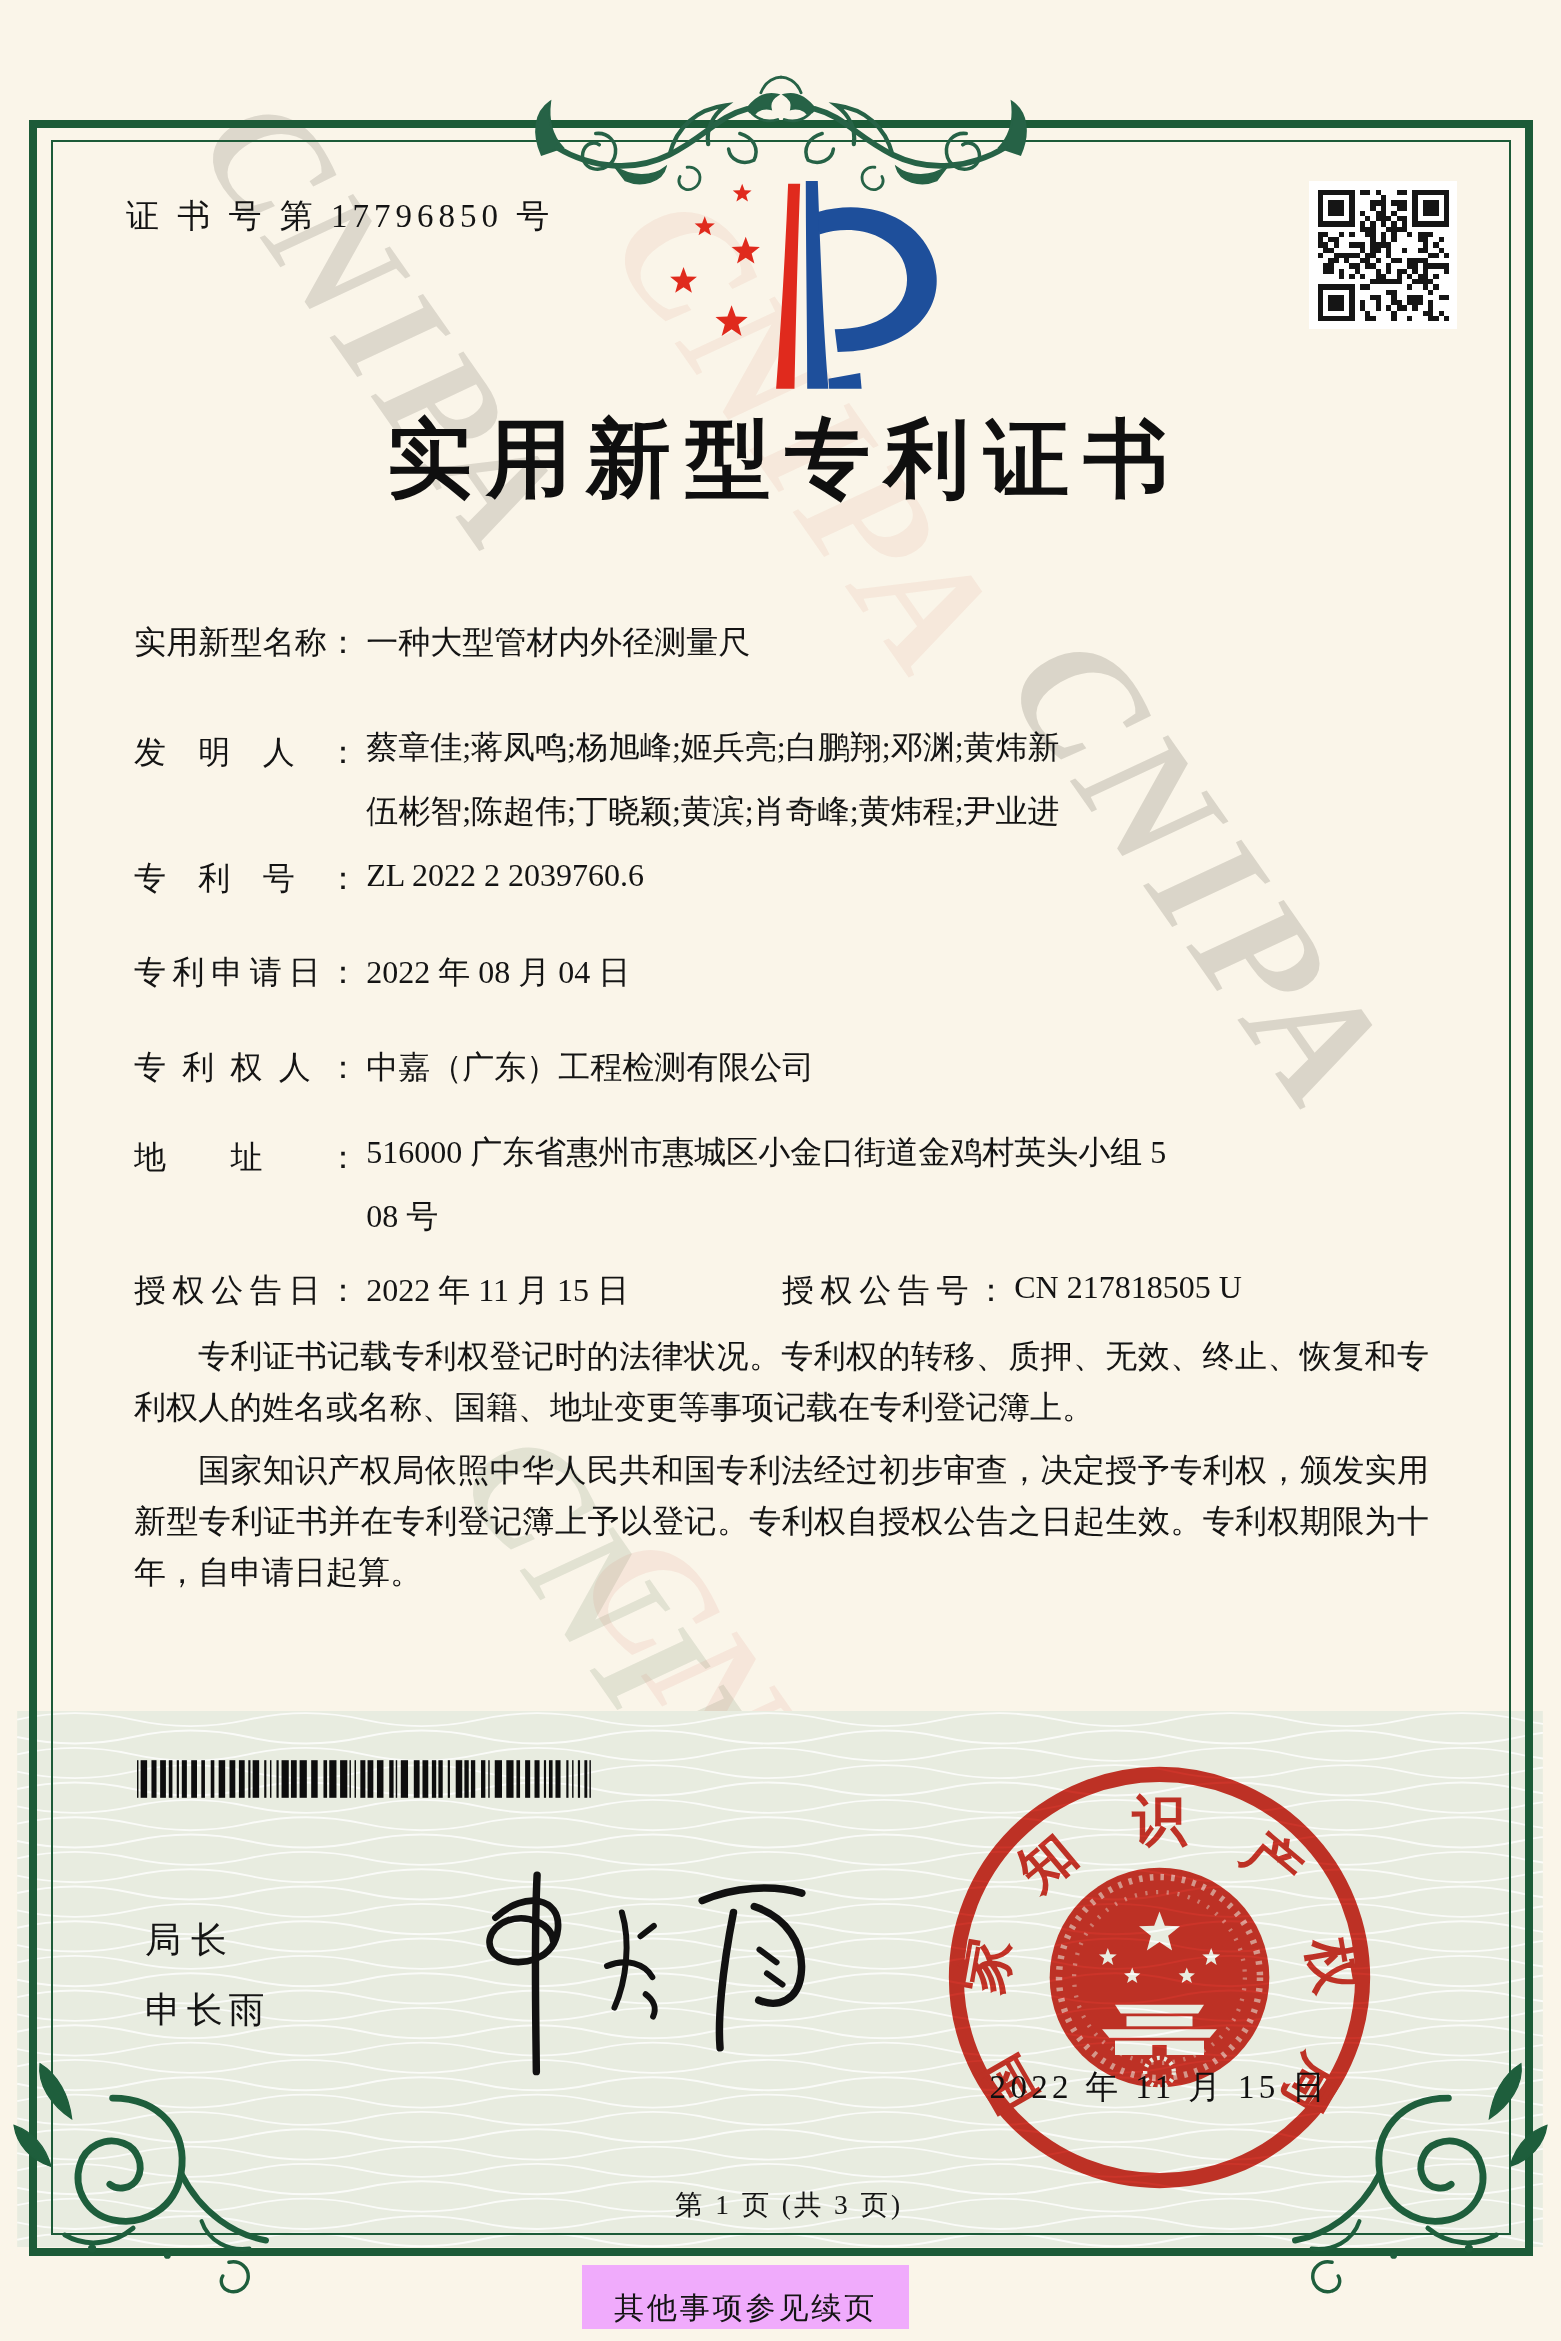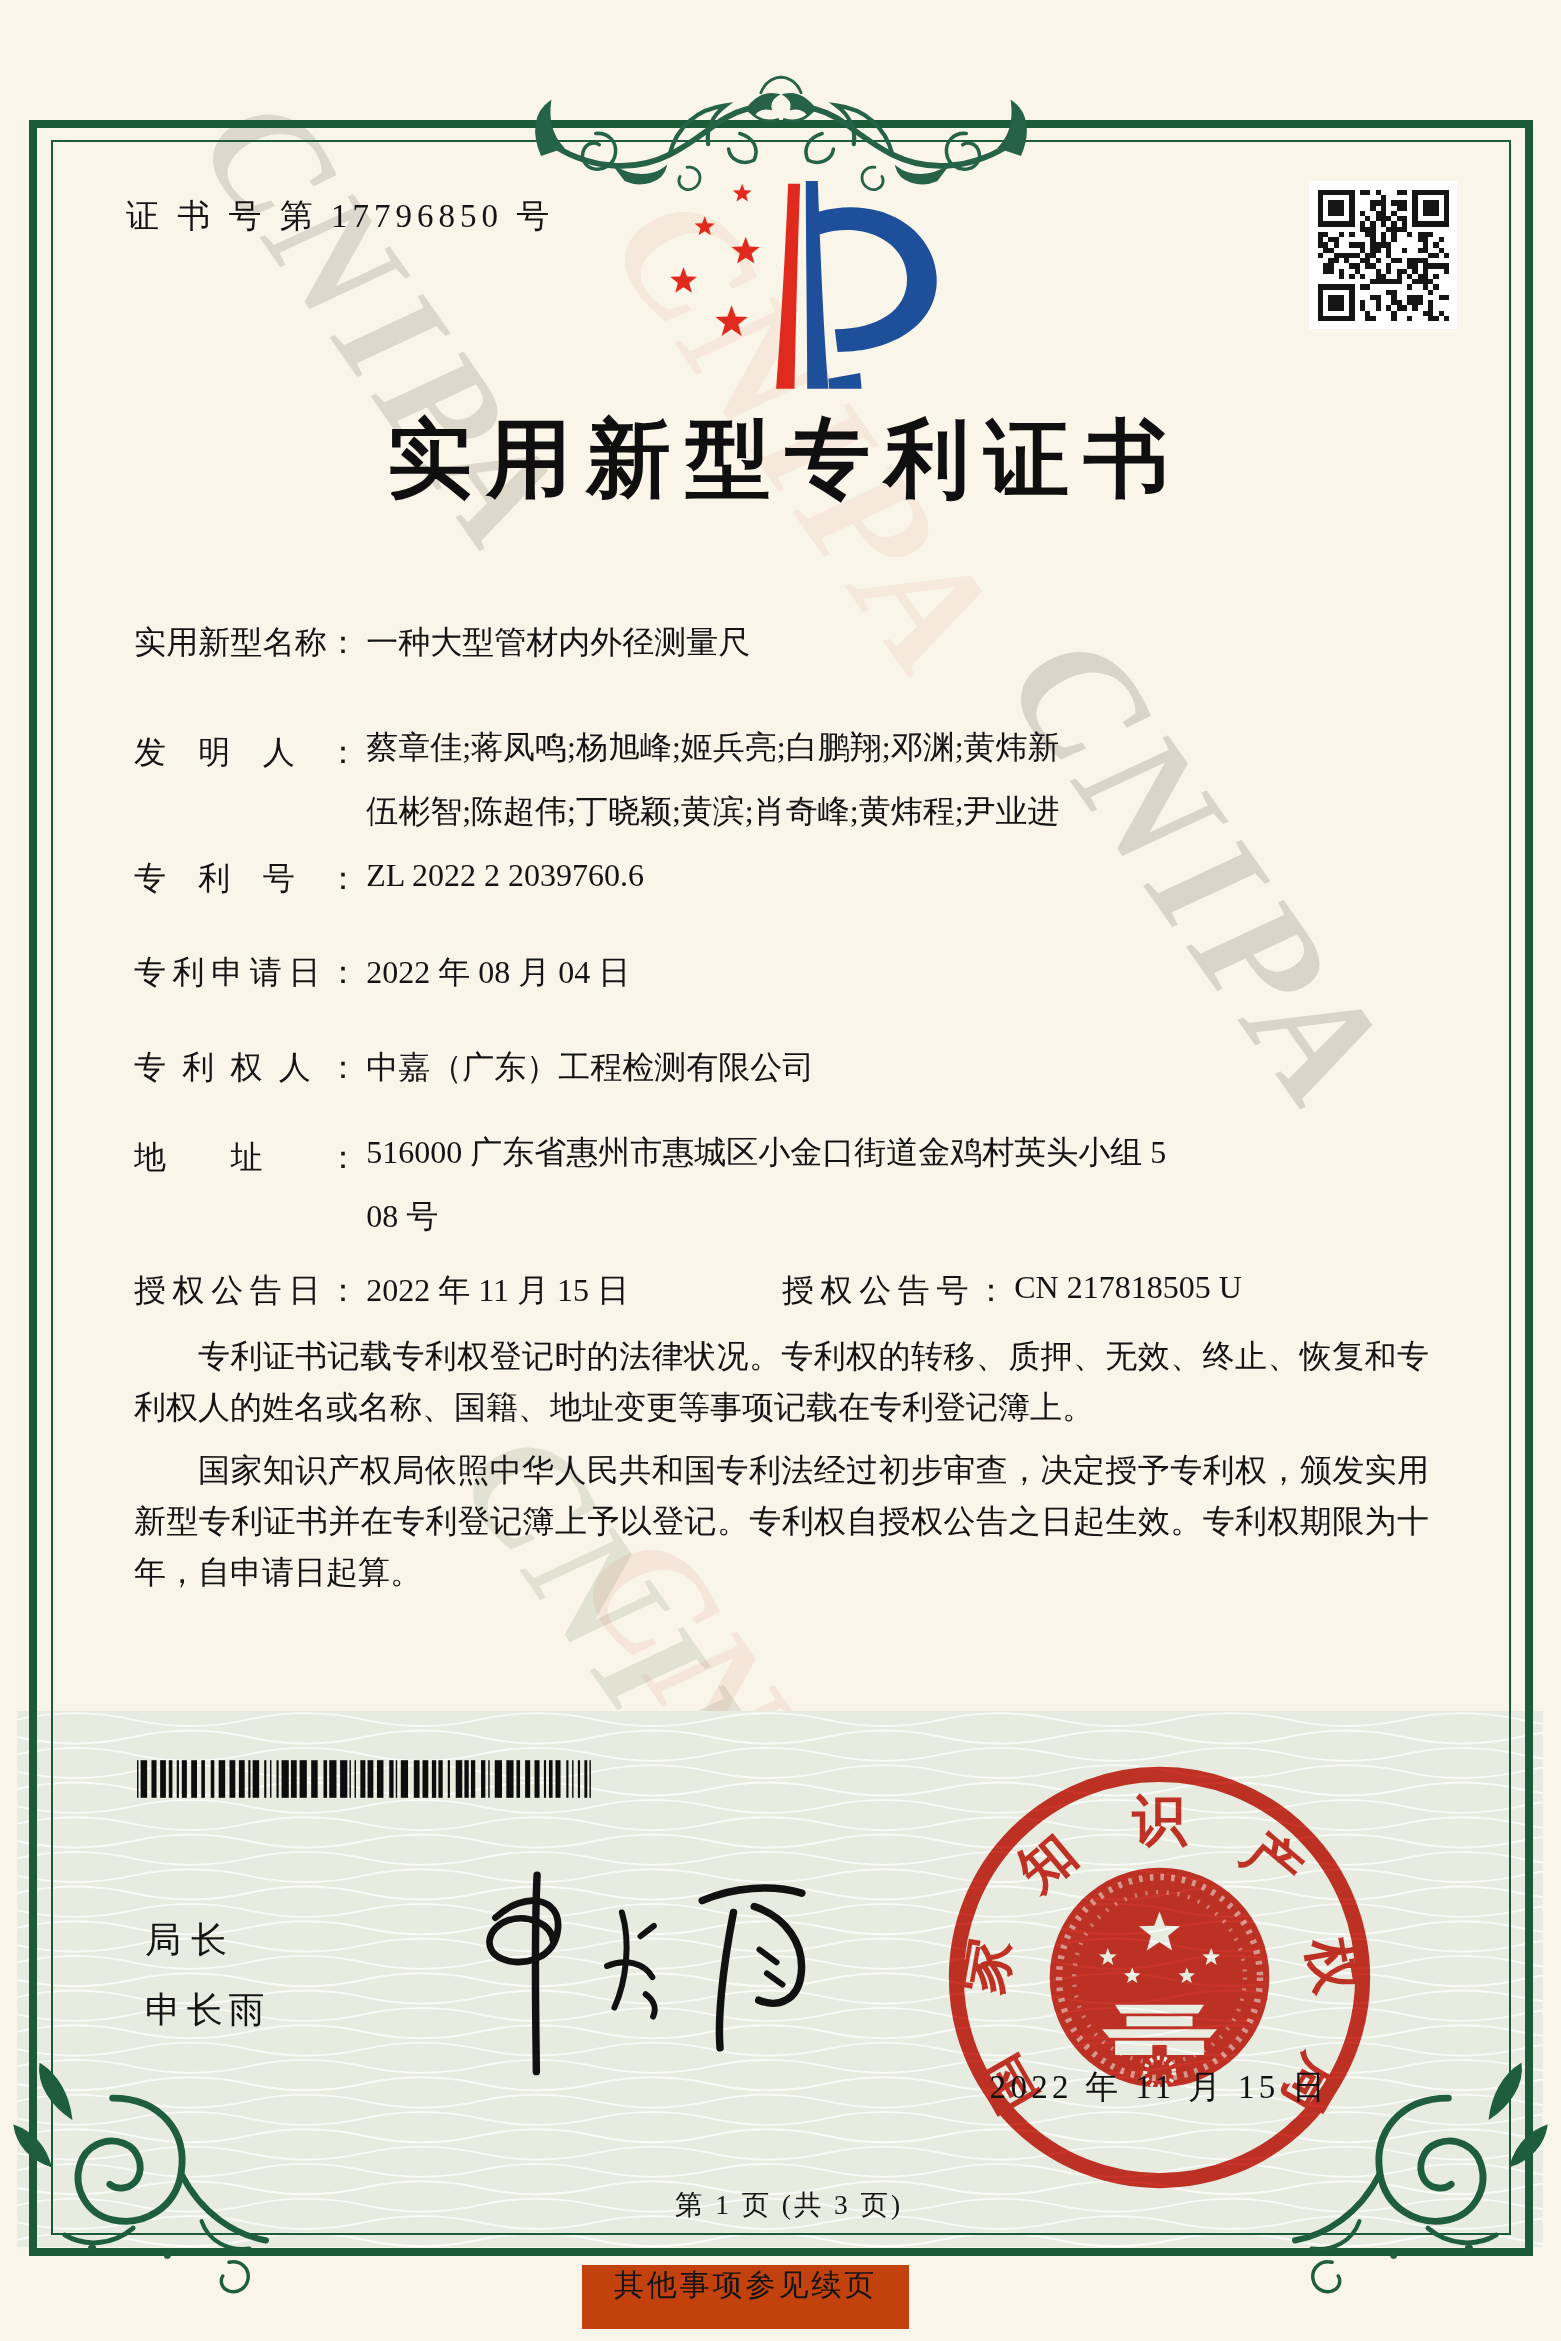--- a/index.html
+++ b/index.html
@@ -44,22 +44,22 @@
   
   .barcode{position:absolute;left:137px;top:1760px;z-index:5;}
   .officer-title{position:absolute;left:145px;top:1916px;font-size:36px;letter-spacing:10px;z-index:5;}
   .officer-name{position:absolute;left:145px;top:1986px;font-size:36px;letter-spacing:5.8px;z-index:5;}
   .sig{position:absolute;left:383px;top:1847px;z-index:5;}
   .seal{position:absolute;left:937px;top:1755px;z-index:6;mix-blend-mode:multiply;}
   .seal-date{position:absolute;left:961px;top:2065px;width:397px;text-align:center;font-size:33px;
              letter-spacing:4.3px;z-index:7;color:#101010;}
   .page-indicator{position:absolute;left:0;width:100%;top:2187px;text-align:center;font-size:27.5px;
                   letter-spacing:2.9px;z-index:5;padding-left:8px;}
-  .note-box{position:absolute;left:582px;top:2265px;width:327px;height:64px;background:#c2410c;
-            z-index:5;display:flex;align-items:flex-start;justify-content:center;}
+  .note-box{position:absolute;left:582px;top:2265px;width:327px;height:64px;background:#f0abfc;
+            z-index:5;display:flex;align-items:flex-end;justify-content:center;}
   .note-box span{font-size:30px;letter-spacing:2.9px;}
 </style>
 </head>
 <body>
 
 <div class="page">
 
   <div class="wm wm-g1">CNIPA</div>
   <div class="wm wm-g2">CNIPA</div>
   <div class="wm wm-g3">CNIPA</div>

